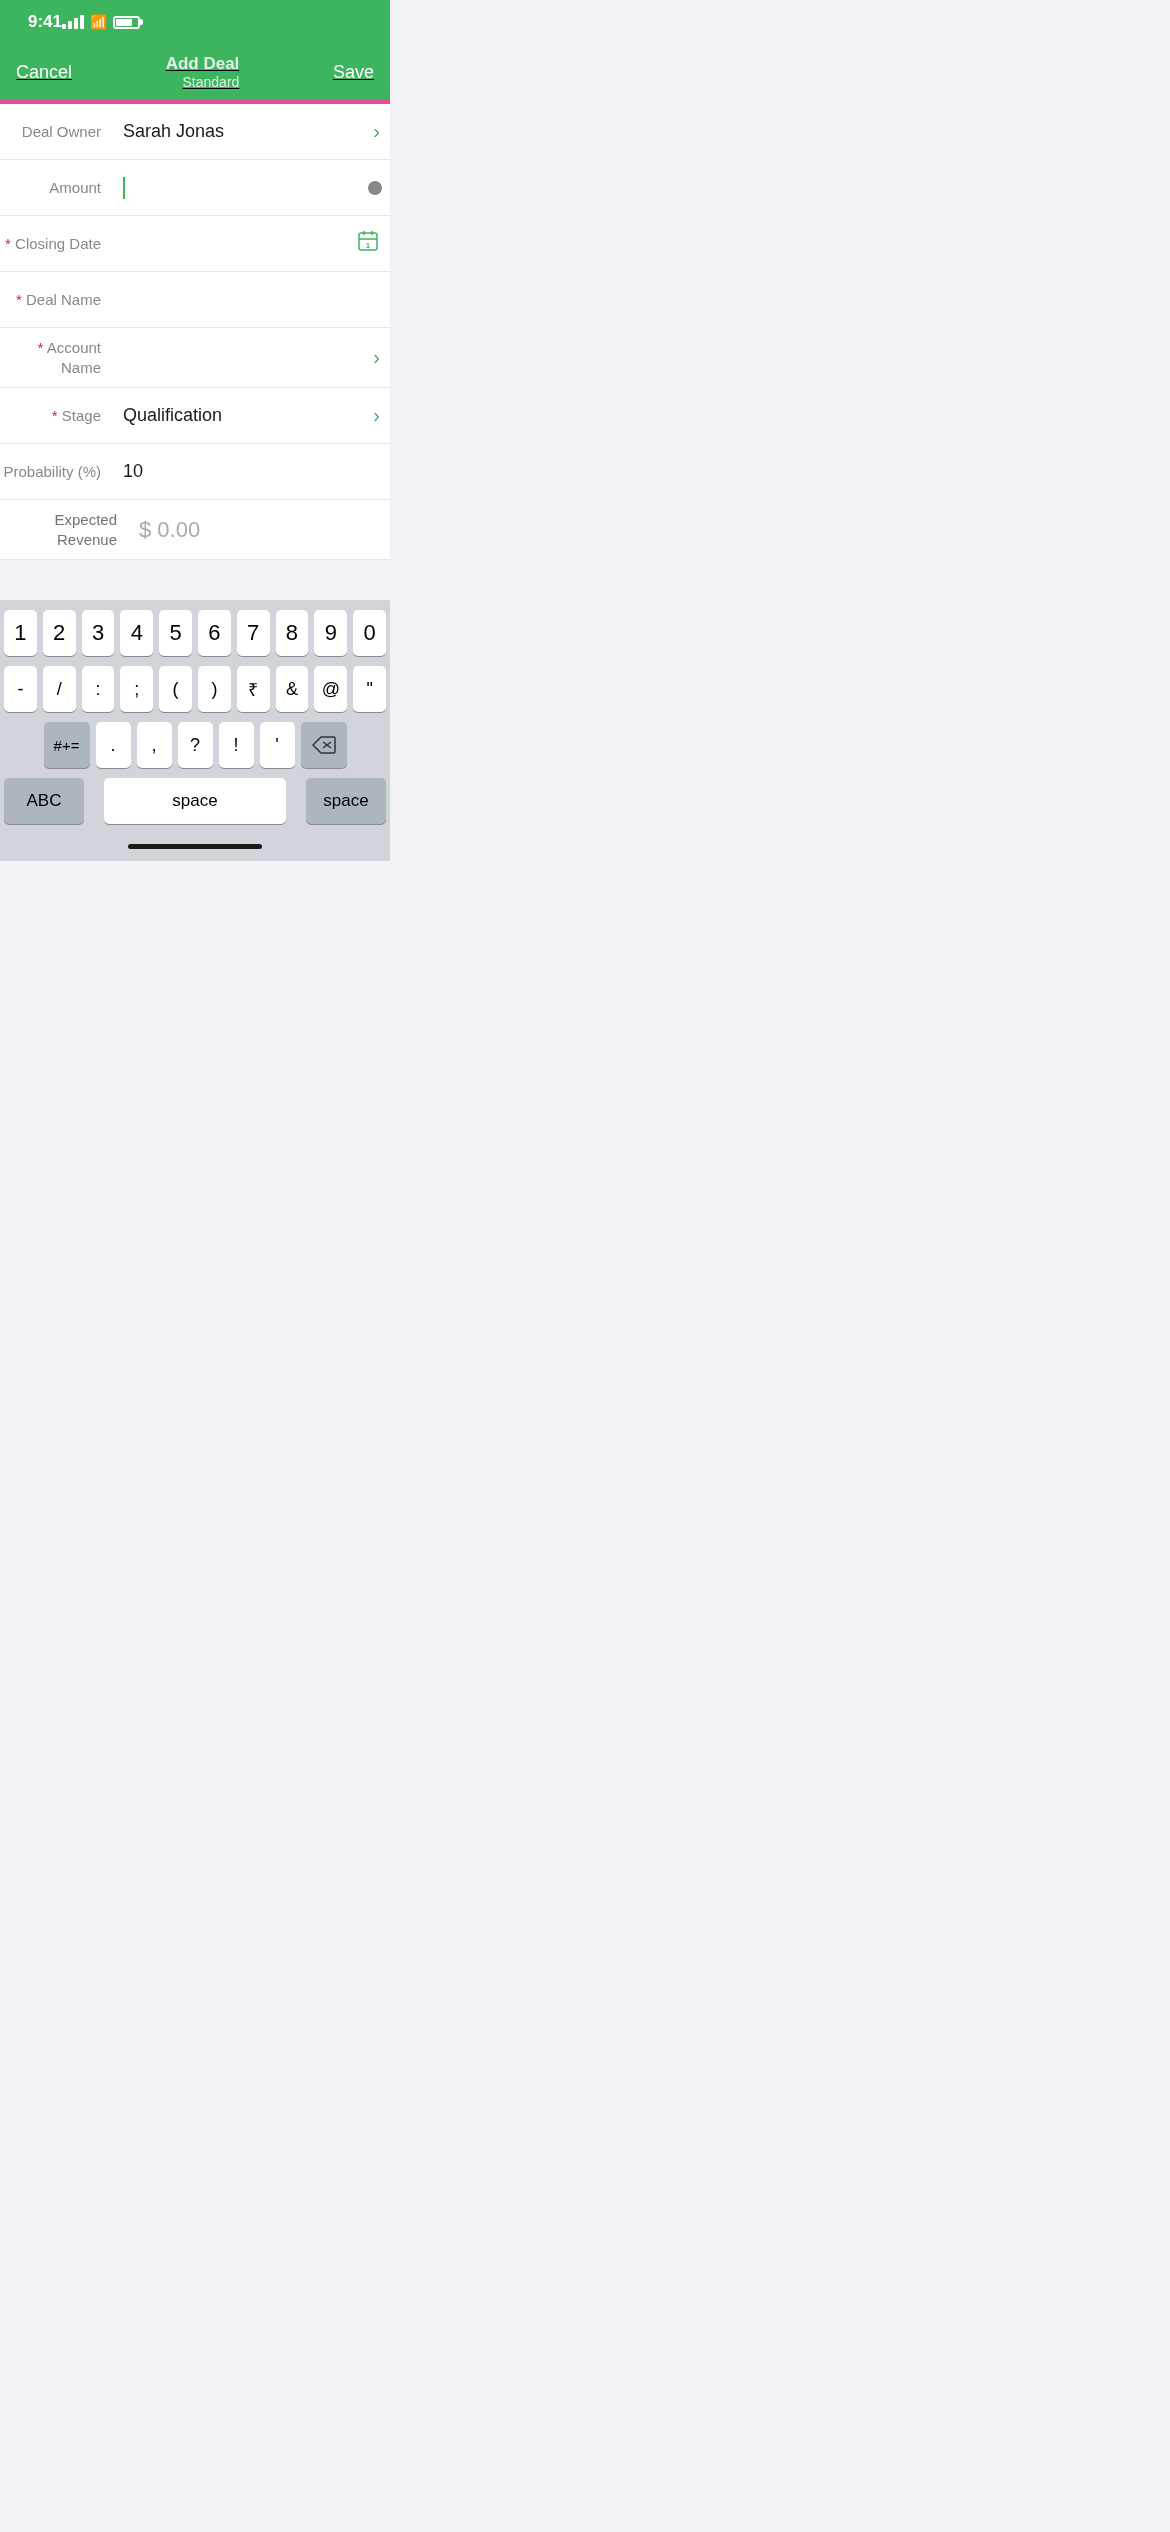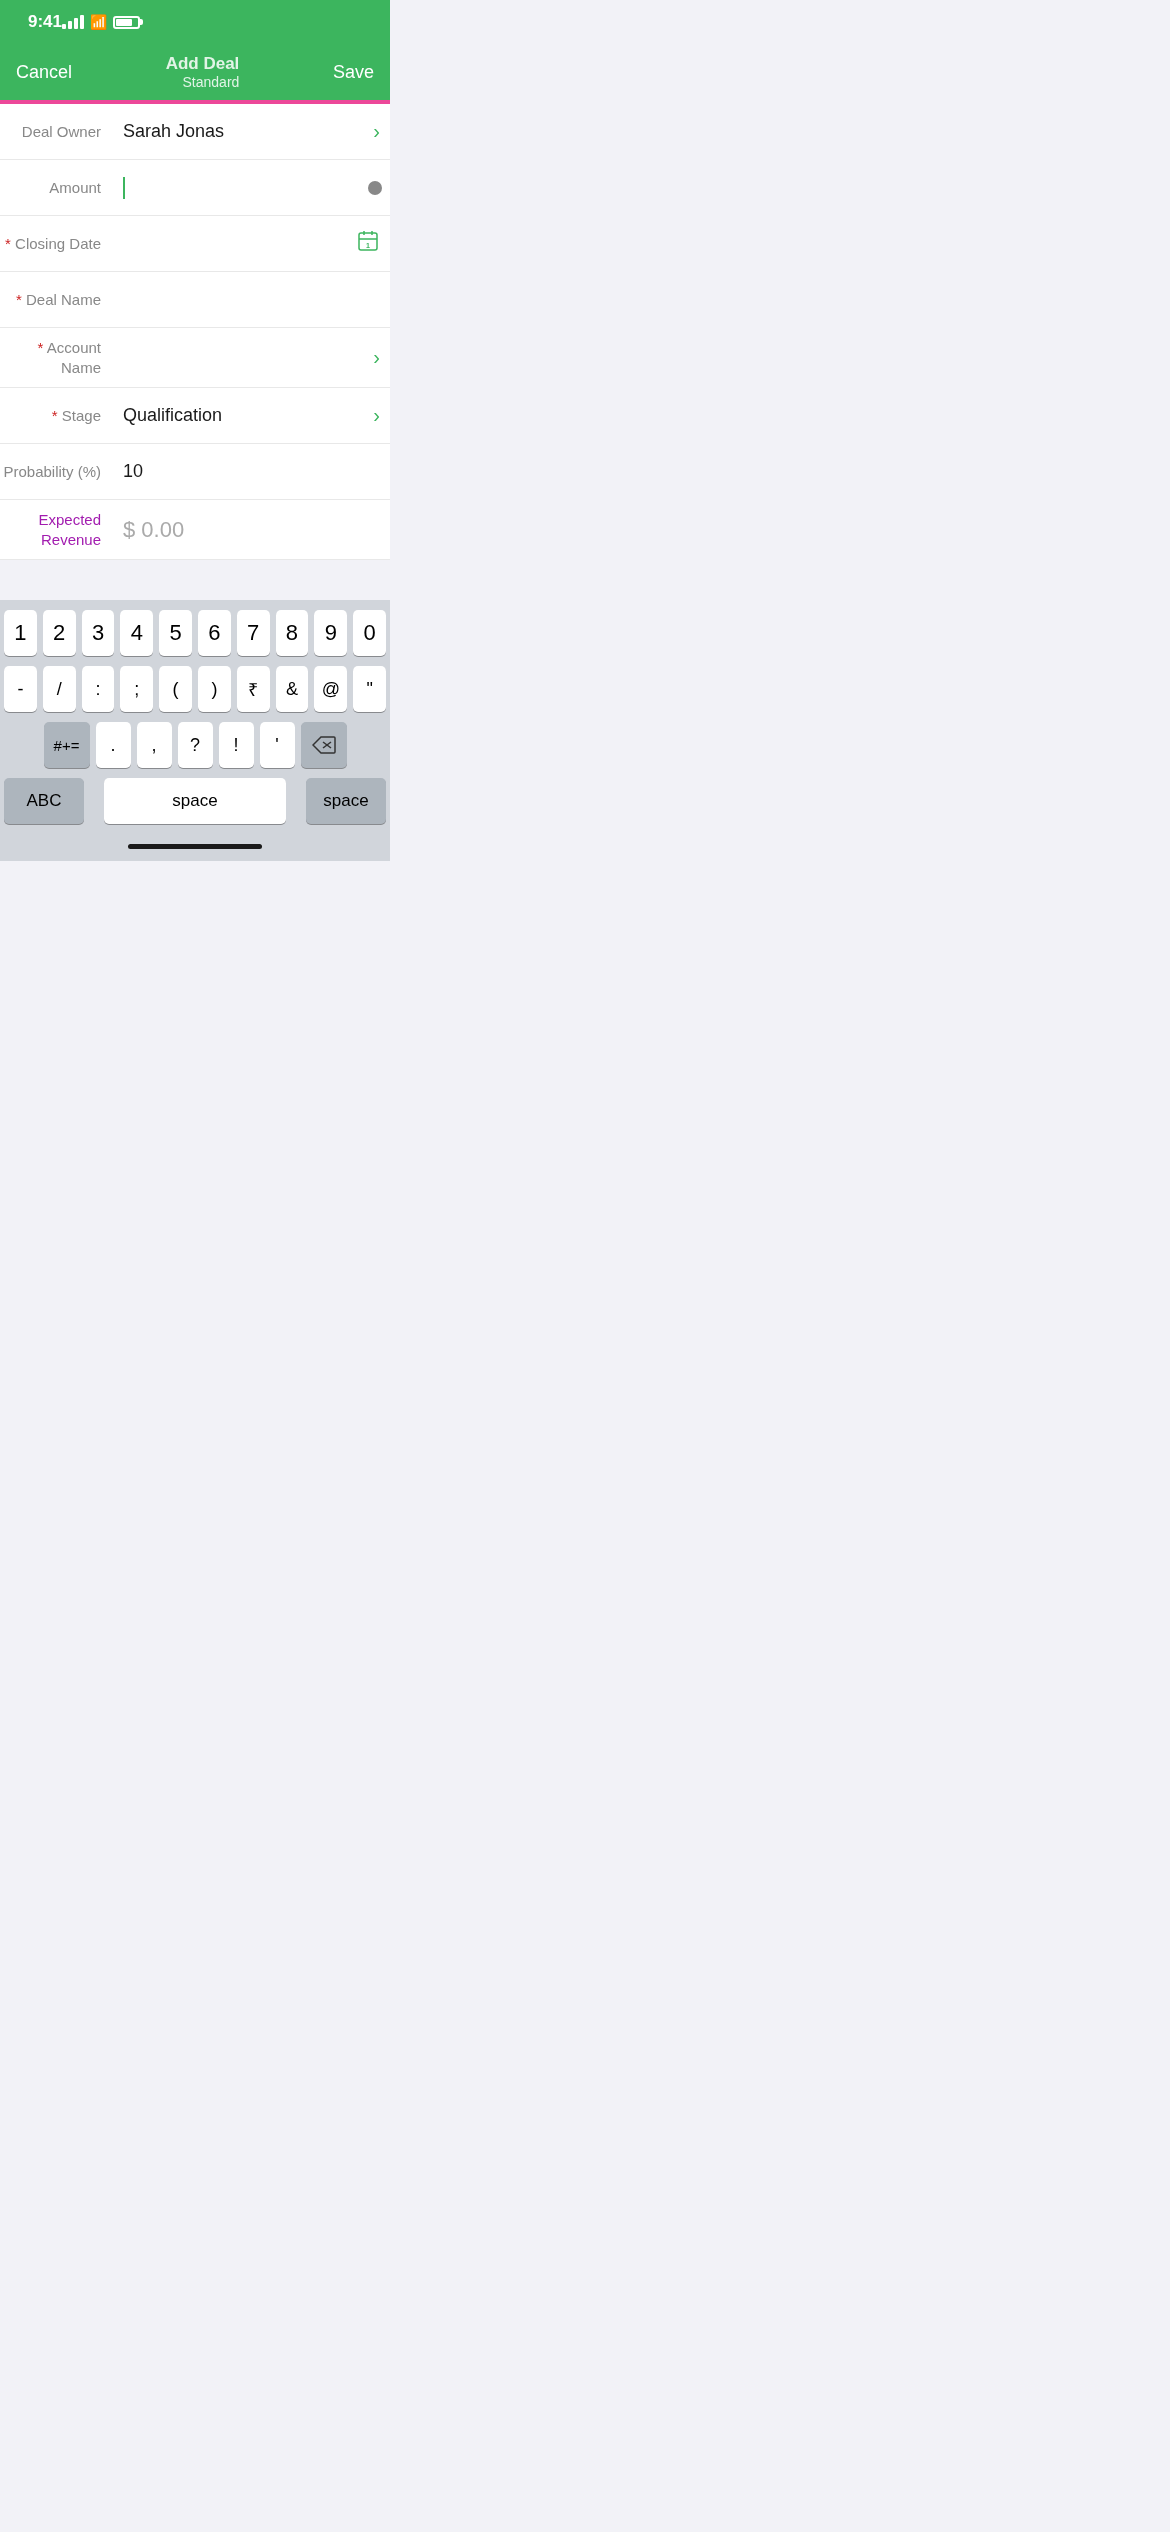--- a/index.html
+++ b/index.html
@@ -77,20 +77,21 @@
     }
 
     
     .nav-bar {
       background: #3cb55e;
       height: 56px;
       display: flex;
       align-items: center;
       justify-content: space-between;
       padding: 0 16px;
+      text-decoration: underline;
     }
     .nav-cancel {
       color: white;
       font-size: 18px;
       font-weight: 400;
       cursor: pointer;
     }
     .nav-title {
       display: flex;
       flex-direction: column;
@@ -356,21 +357,21 @@
   </div>
 
   <div class="form-row">
     <div class="form-label">Probability (%)</div>
     <div class="form-value">
       <span>10</span>
     </div>
   </div>
 
   <div class="form-row">
-    <div class="form-label" style="color:#a21caf;">Expected Revenue</div>
+    <div class="form-label" style="color:#737373;margin-left:16px;">Expected Revenue</div>
     <div class="form-value">
       <span class="expected-value">$ 0.00</span>
     </div>
   </div>
 
 </div>
 
 <div class="spacer"></div>
 
 <div class="keyboard">

